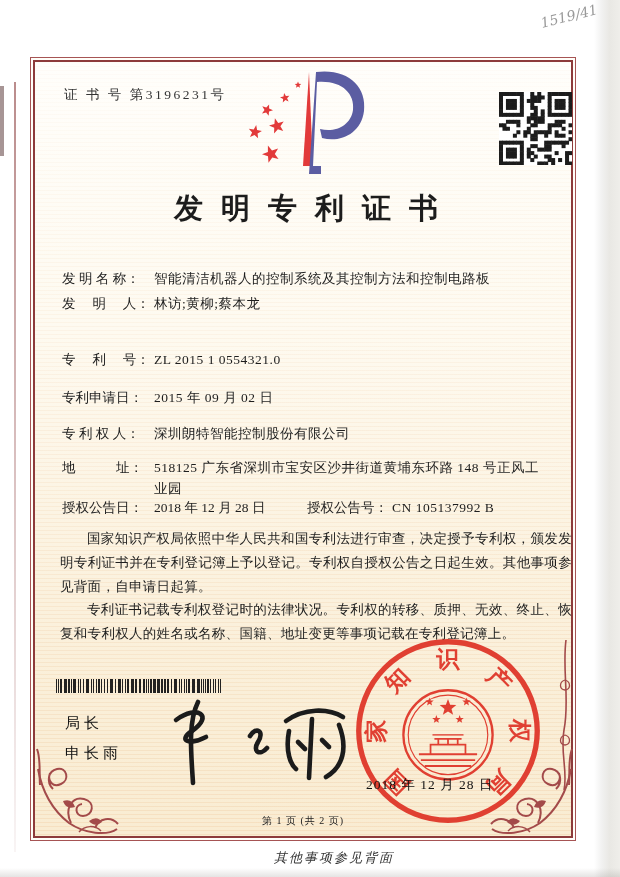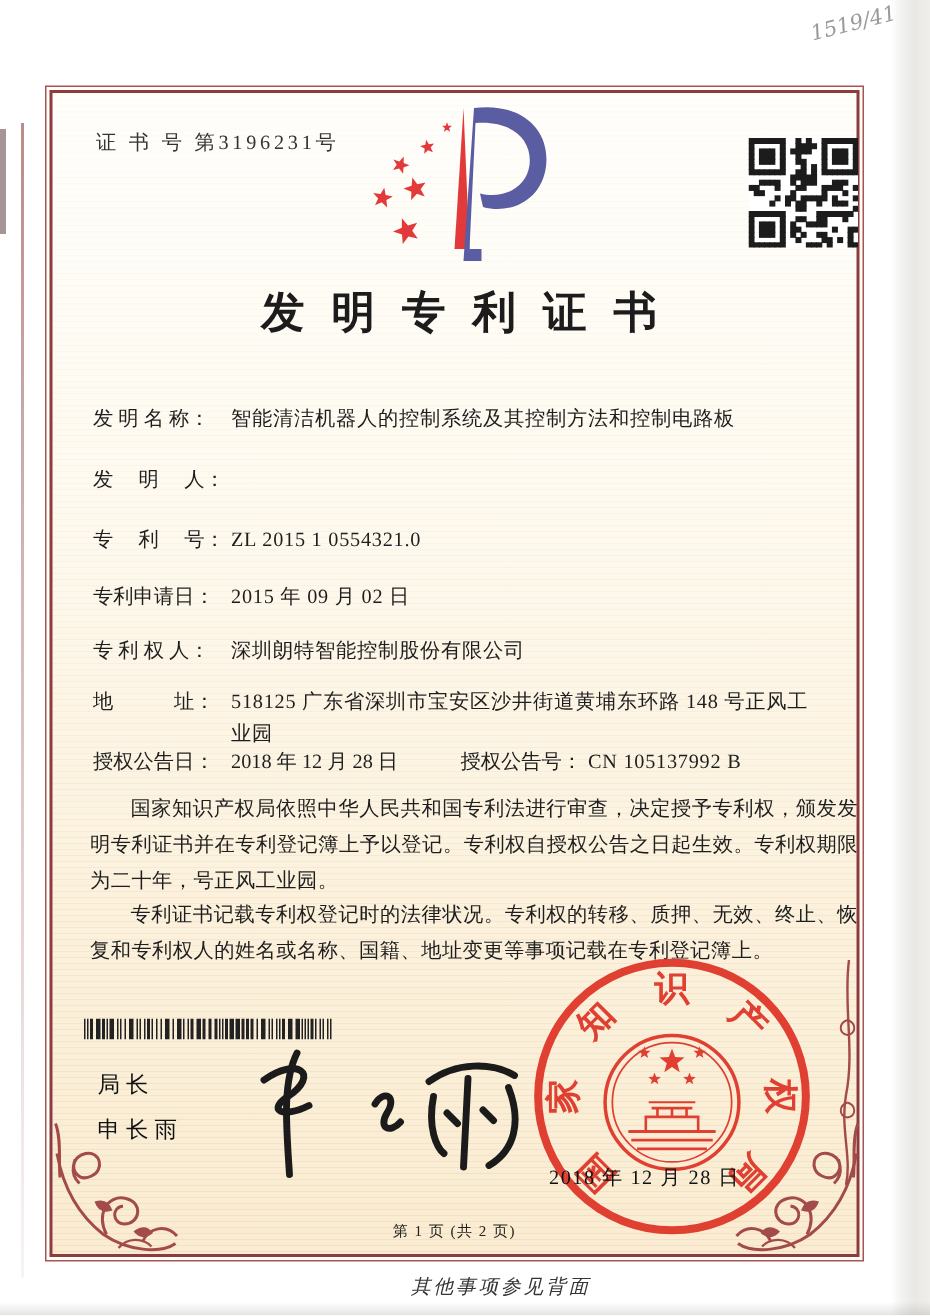--- a/index.html
+++ b/index.html
@@ -326,22 +326,23 @@
       <rect x="66.05" y="69.52" width="4" height="4" fill="#1c1c1c"></rect>
       <rect x="69.52" y="69.52" width="4" height="4" fill="#1c1c1c"></rect>
     </svg>
 
   <div class="abs title">发明专利证书</div>
 
   <div class="frow" style="top:268px">
     <span class="flabel">发 明 名 称：</span>
     <span class="fvalue">智能清洁机器人的控制系统及其控制方法和控制电路板</span>
   </div>
-  <div class="frow" style="top:309px">
+  <div class="frow" style="top:293px">
     <span class="flabel">发　 明　 人：</span>
+    <span class="fvalue">林访;黄柳;蔡本龙</span>
   </div>
   <div class="frow" style="top:349px">
     <span class="flabel">专　 利　 号：</span>
     <span class="fvalue">ZL 2015 1 0554321.0</span>
   </div>
   <div class="frow" style="top:387px">
     <span class="flabel">专利申请日：</span>
     <span class="fvalue">2015 年 09 月 02 日</span>
   </div>
   <div class="frow" style="top:423px">
@@ -353,21 +354,21 @@
     <span class="fvalue" style="flex-basis:392px">518125 广东省深圳市宝安区沙井街道黄埔东环路 148 号正风工业园</span>
   </div>
   <div class="frow" style="top:497px">
     <span class="flabel">授权公告日：</span>
     <span>2018 年 12 月 28 日</span>
     <span class="grant-no-label">授权公告号：</span>
     <span class="grant-no-value">CN 105137992 B</span>
   </div>
 
   <div class="abs paras">
-    <p>国家知识产权局依照中华人民共和国专利法进行审查，决定授予专利权，颁发发明专利证书并在专利登记簿上予以登记。专利权自授权公告之日起生效。专利权期限为二十年，号正风工业园。</p>
+    <p>国家知识产权局依照中华人民共和国专利法进行审查，决定授予专利权，颁发发明专利证书并在专利登记簿上予以登记。专利权自授权公告之日起生效。其他事项参见背面，自申请日起算。</p>
     <p>专利证书记载专利权登记时的法律状况。专利权的转移、质押、无效、终止、恢复和专利权人的姓名或名称、国籍、地址变更等事项记载在专利登记簿上。</p>
   </div>
 
   <svg class="abs barcode" id="barcode" width="172" height="14" viewBox="0 0 172 14">
       <rect x="1" y="0" width="1" height="14" fill="#222"></rect>
       <rect x="3" y="0" width="1" height="14" fill="#222"></rect>
       <rect x="5" y="0" width="2" height="14" fill="#222"></rect>
       <rect x="9" y="0" width="3" height="14" fill="#222"></rect>
       <rect x="13" y="0" width="2" height="14" fill="#222"></rect>
       <rect x="16" y="0" width="1" height="14" fill="#222"></rect>

